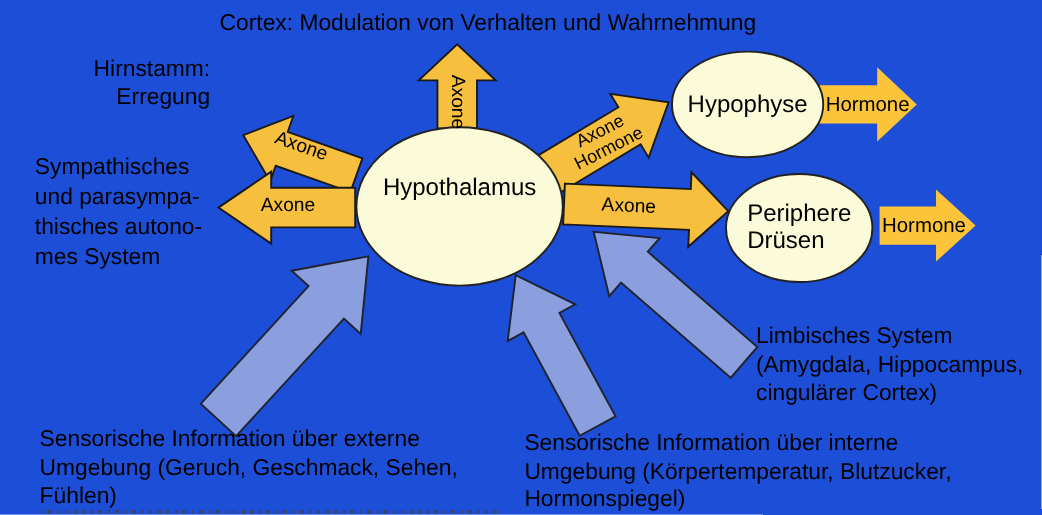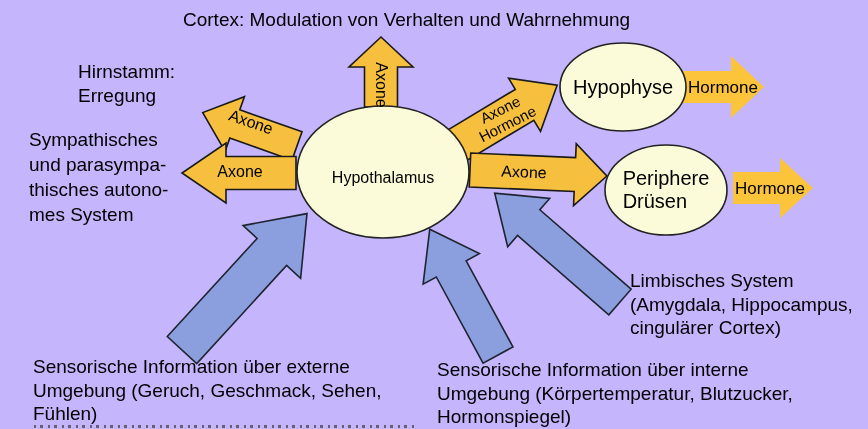--- a/index.html
+++ b/index.html
@@ -1,17 +1,17 @@
 <!DOCTYPE html>
 <html><head>
 <meta charset="utf-8">
 <style>
   html,body{margin:0;padding:0;background:#fff;}
   .stage{
-    position:relative;width:868px;height:429px;background:#c4b5fd;
+    position:relative;width:868px;height:429px;background:#1d4ed8;
     font-family:"Liberation Sans", sans-serif;color:#000;overflow:hidden;
   }
   .stage svg{position:absolute;left:0;top:0;}
   .gold{fill:#F6BF3D;stroke:#1A1A1A;stroke-width:1.6;stroke-linejoin:miter;}
   .gold-solid{fill:#FBC43B;stroke:none;}
   .blue{fill:#8B9FDE;stroke:#1F2430;stroke-width:1.6;stroke-linejoin:miter;}
   .node{fill:#FBFBD9;stroke:#222222;stroke-width:1.6;}
   .lbl{position:absolute;font-size:19px;line-height:23.5px;white-space:nowrap;}
   .ctr{transform:translate(-50%,-50%);}
   .arrow-lbl{position:absolute;font-size:16px;line-height:17px;white-space:nowrap;}
@@ -40,21 +40,21 @@
     <path class="gold gold-solid" d="M0,-16 L48,-16 L48,-31 L81,0 L48,31 L48,16 L0,16 Z" transform="translate(683,87)"></path>
     <path class="gold gold-solid" d="M0,-16 L47,-16 L47,-30 L80,0 L47,30 L47,16 L0,16 Z" transform="translate(733,188)"></path>
 
     <ellipse class="node" cx="383" cy="172" rx="86" ry="66"></ellipse>
     <ellipse class="node" cx="623" cy="87" rx="63" ry="44"></ellipse>
     <ellipse class="node" cx="666" cy="190" rx="61" ry="45"></ellipse>
   </svg>
 
   <div class="lbl" style="left:183px;top:8px;">Cortex: Modulation von Verhalten und Wahrnehmung</div>
 
-  <div class="lbl" style="left:78px;top:60px;line-height:24px;">
+  <div class="lbl" style="left:78px;top:46px;line-height:24px;text-align:right;">
     <div>Hirnstamm:</div>
     <div>Erregung</div>
   </div>
 
   <div class="lbl" style="left:5px;top:127px;line-height:25px;margin-left:24px;">
     <div>Sympathisches</div>
     <div>und parasympa-</div>
     <div>thisches autono-</div>
     <div>mes System</div>
   </div>
@@ -72,21 +72,21 @@
   </div>
 
   <div class="lbl" style="left:437px;top:358px;">
     <div><span>Sensorische Information über </span><span class="und">interne</span></div>
     <div>Umgebung (Körpertemperatur, Blutzucker,</div>
     <div>Hormonspiegel)</div>
   </div>
 
   <div class="caption-cut"></div>
 
-  <div class="lbl ctr" style="left:383px;top:178px;font-size:16px;">Hypothalamus</div>
+  <div class="lbl ctr" style="left:383px;top:157px;font-size:20px;">Hypothalamus</div>
   <div class="lbl ctr" style="left:623px;top:88px;font-size:20px;">Hypophyse</div>
   <div class="lbl ctr" style="left:666px;top:190px;font-size:20px;line-height:23px;">
     <div>Periphere</div>
     <div>Drüsen</div>
   </div>
 
   <div class="arrow-lbl" style="left:381px;top:85px;transform:translate(-50%,-50%) rotate(90deg);">Axone</div>
   <div class="arrow-lbl" style="left:251px;top:122px;transform:translate(-50%,-50%) rotate(19deg);">Axone</div>
   <div class="arrow-lbl" style="left:240px;top:171px;transform:translate(-50%,-50%);">Axone</div>
   <div class="arrow-lbl" style="left:504px;top:117px;transform:translate(-50%,-50%) rotate(-27deg);font-size:15px;line-height:16px;text-align:center;">

